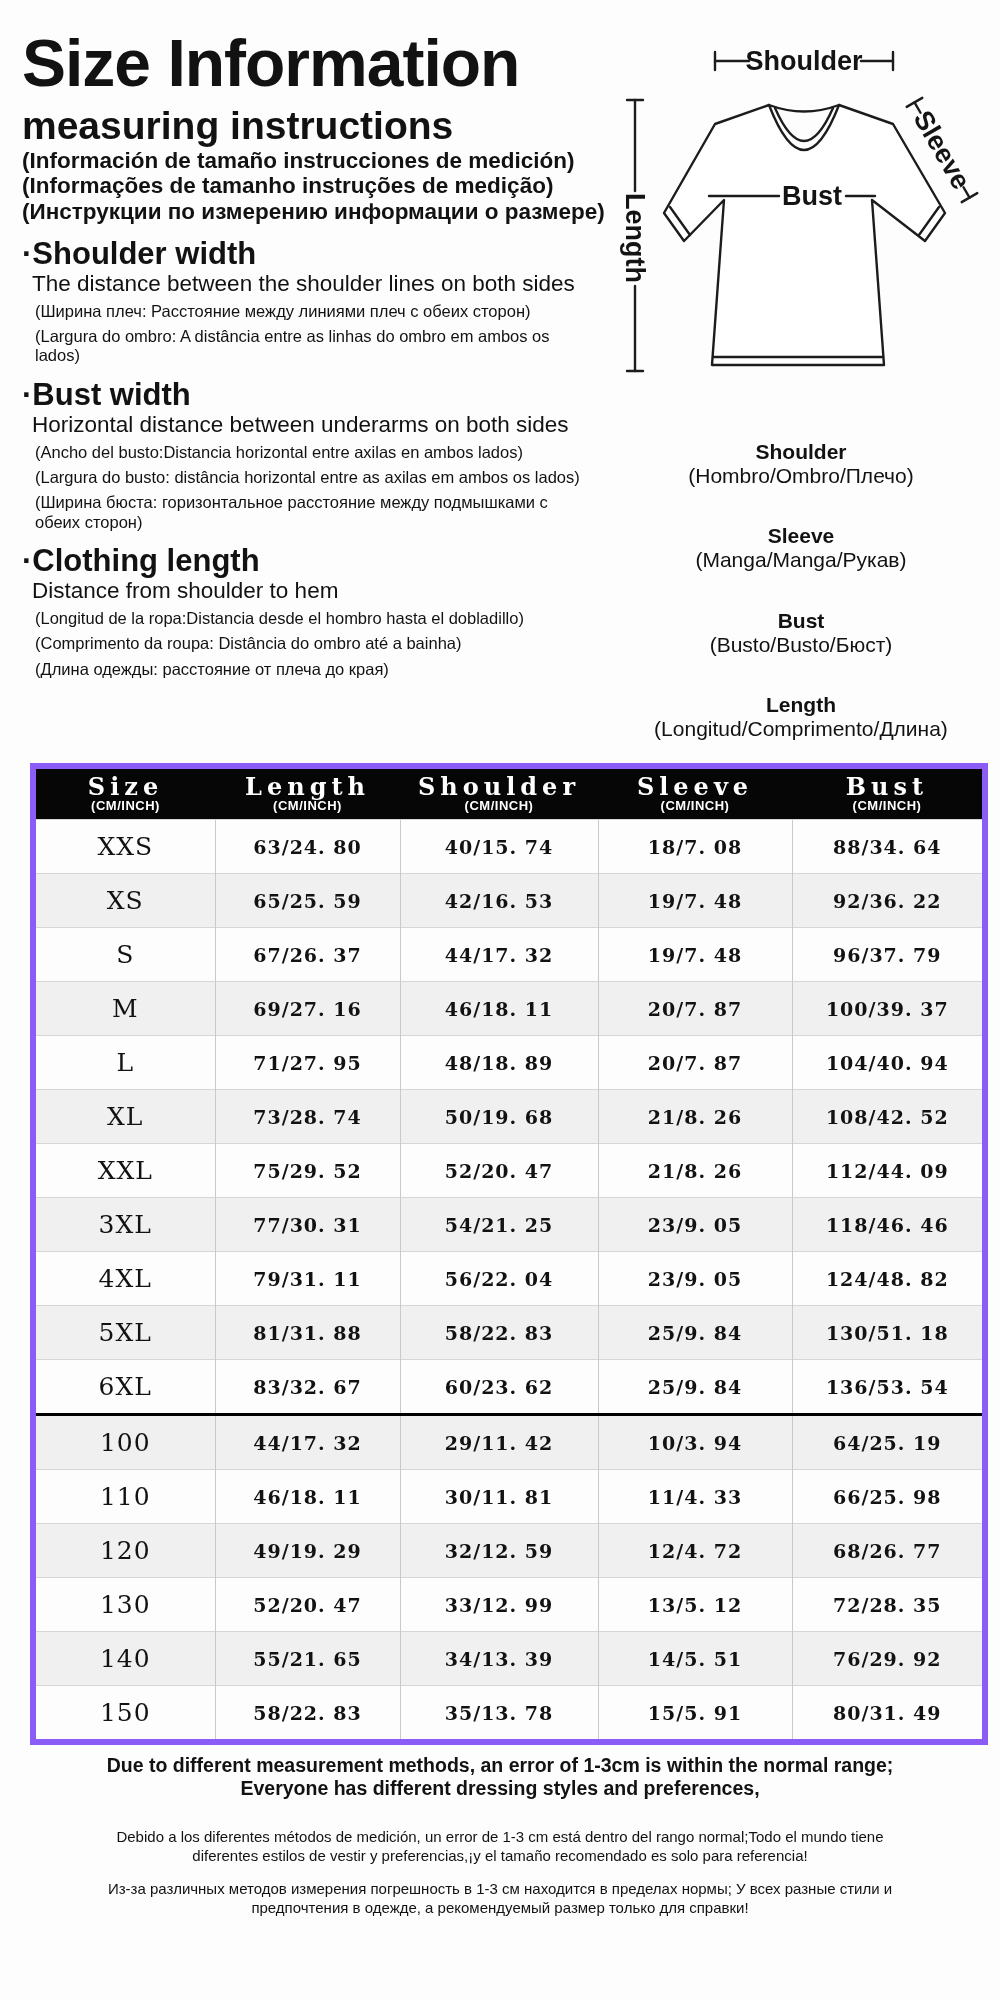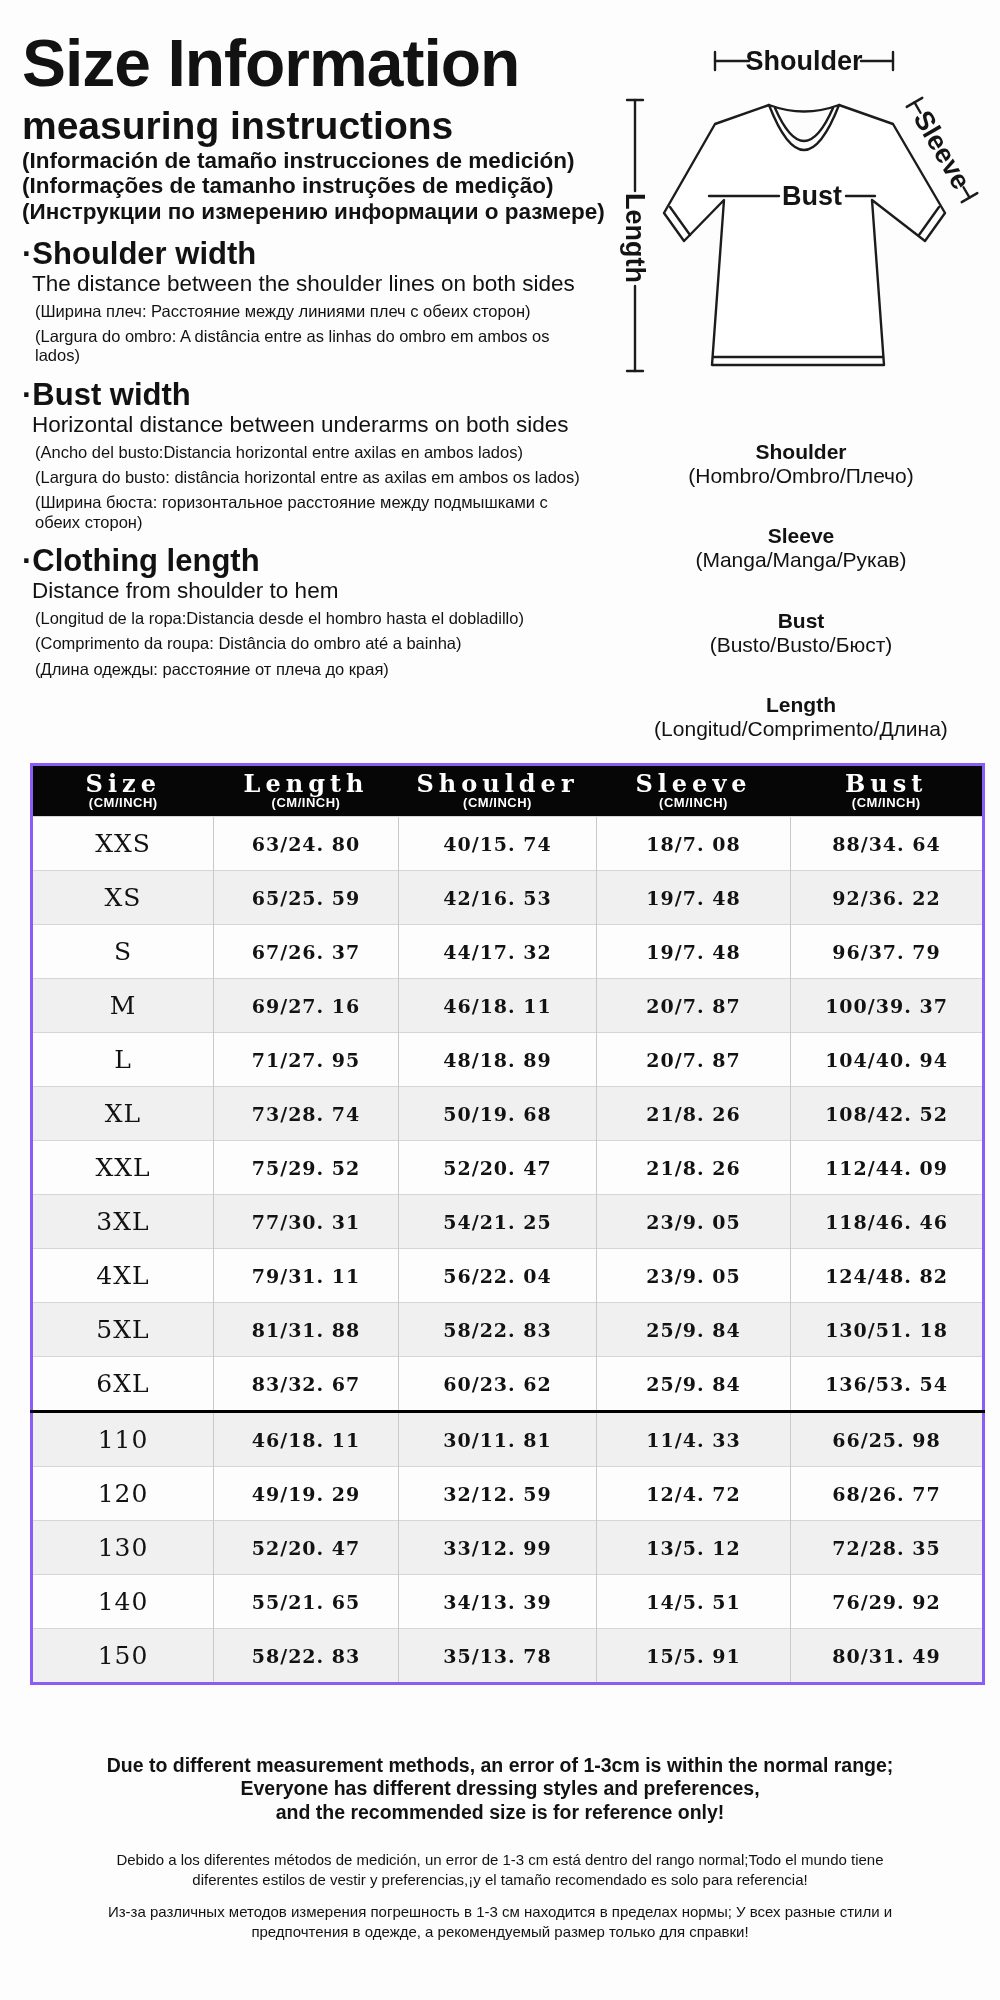--- a/index.html
+++ b/index.html
@@ -20,21 +20,21 @@
   
   .right-col{position:absolute;left:612px;top:28px;width:378px;}
   .diagram-svg{display:block;width:378px;height:355px;}
   .legend{margin-top:57px;text-align:center;}
   .lg{margin-bottom:36px;}
   .lg-term{font-size:21px;font-weight:700;line-height:1.15;}
   .lg-tr{font-size:21px;line-height:1.15;}
 
   
   .size-table{position:absolute;left:30px;top:763px;width:952px;border-collapse:collapse;
-              border:3px solid #8b5cf6;table-layout:fixed;}
+              border:6px solid #8b5cf6;table-layout:fixed;}
   .size-table th{background:#060606;color:#fff;height:48px;padding:1px 0;text-align:center;}
   .col-label{font-family:"DejaVu Serif",serif;font-size:24px;font-weight:600;
              letter-spacing:5px;line-height:1.05;}
   .col-unit{font-size:13px;font-weight:700;letter-spacing:.5px;line-height:1.1;}
   .size-table td{height:51px;text-align:center;vertical-align:middle;
                  font-family:"DejaVu Serif",serif;font-size:19px;font-weight:600;
                  letter-spacing:1px;border-left:1px solid #c9c9c9;border-top:1px solid #d6d6d6;}
   .size-table td:first-child{border-left:none;font-size:25px;font-weight:500;letter-spacing:1px;}
   #adult-body tr:nth-child(even) td{background:#f0f0f0;}
   #kids-body  tr:nth-child(odd)  td{background:#f0f0f0;}
@@ -284,20 +284,27 @@
         <tr>
           <td>6XL</td>
           <td>83/32. 67</td>
           <td>60/23. 62</td>
           <td>25/9. 84</td>
           <td>136/53. 54</td>
         </tr>
       </tbody>
     <tbody id="kids-body">
 
+        <tr>
+          <td>100</td>
+          <td>44/17. 32</td>
+          <td>29/11. 42</td>
+          <td>10/3. 94</td>
+          <td>64/25. 19</td>
+        </tr>
 
         <tr>
           <td>110</td>
           <td>46/18. 11</td>
           <td>30/11. 81</td>
           <td>11/4. 33</td>
           <td>66/25. 98</td>
         </tr>
 
         <tr>
@@ -335,19 +342,18 @@
       </tbody>
   </table>
 
   <div class="footer">
     <div>
 
         <div class="em-line">Due to different measurement methods, an error of 1-3cm is within the normal range;</div>
 
         <div class="em-line">Everyone has different dressing styles and preferences,</div>
 
-        <div class="em-line">and the recommended size is for reference only!</div>
       </div>
     <p class="fnote first">Debido a los diferentes métodos de medición, un error de 1-3 cm está dentro del rango normal;Todo el mundo tiene diferentes estilos de vestir y preferencias,¡y el tamaño recomendado es solo para referencia!</p>
     <p class="fnote">Из-за различных методов измерения погрешность в 1-3 см находится в пределах нормы; У всех разные стили и предпочтения в одежде, а рекомендуемый размер только для справки!</p>
   </div>
 
 </div>
 
 </body></html>

